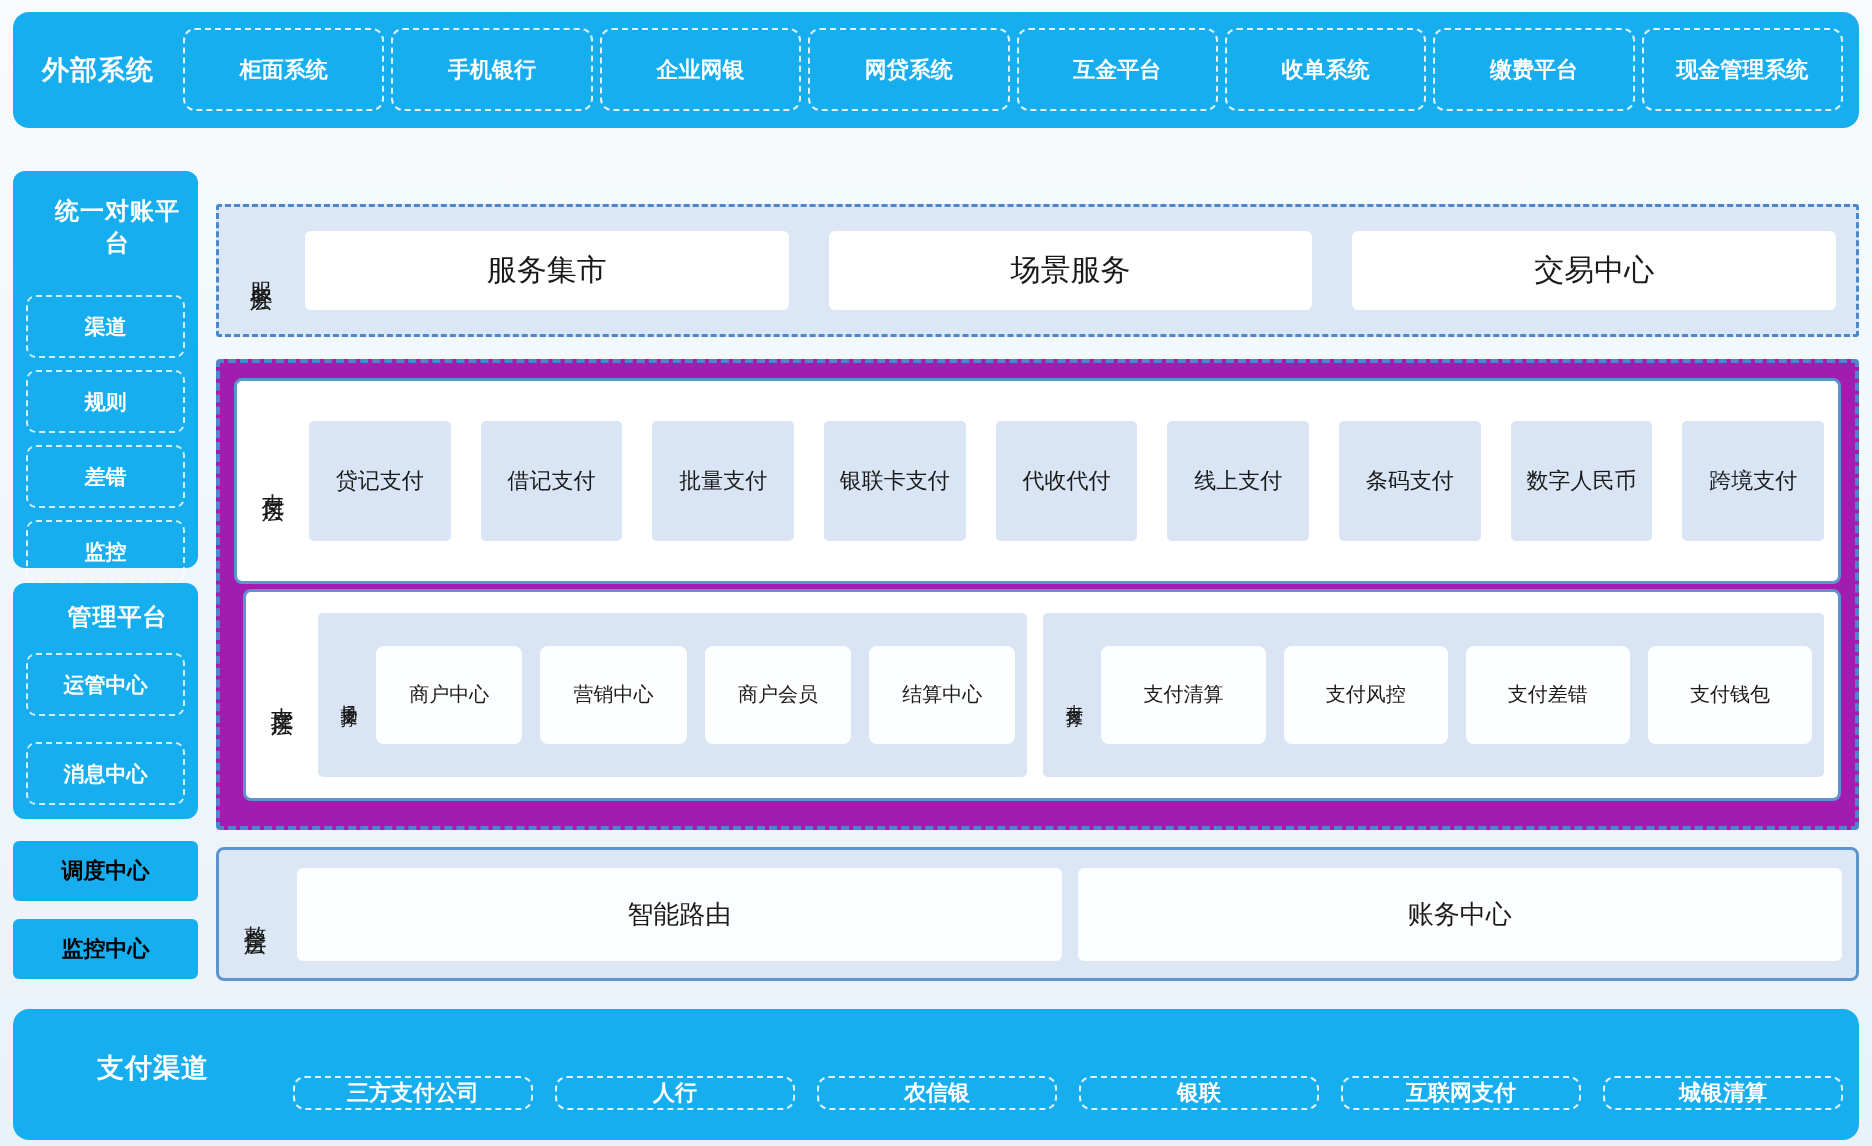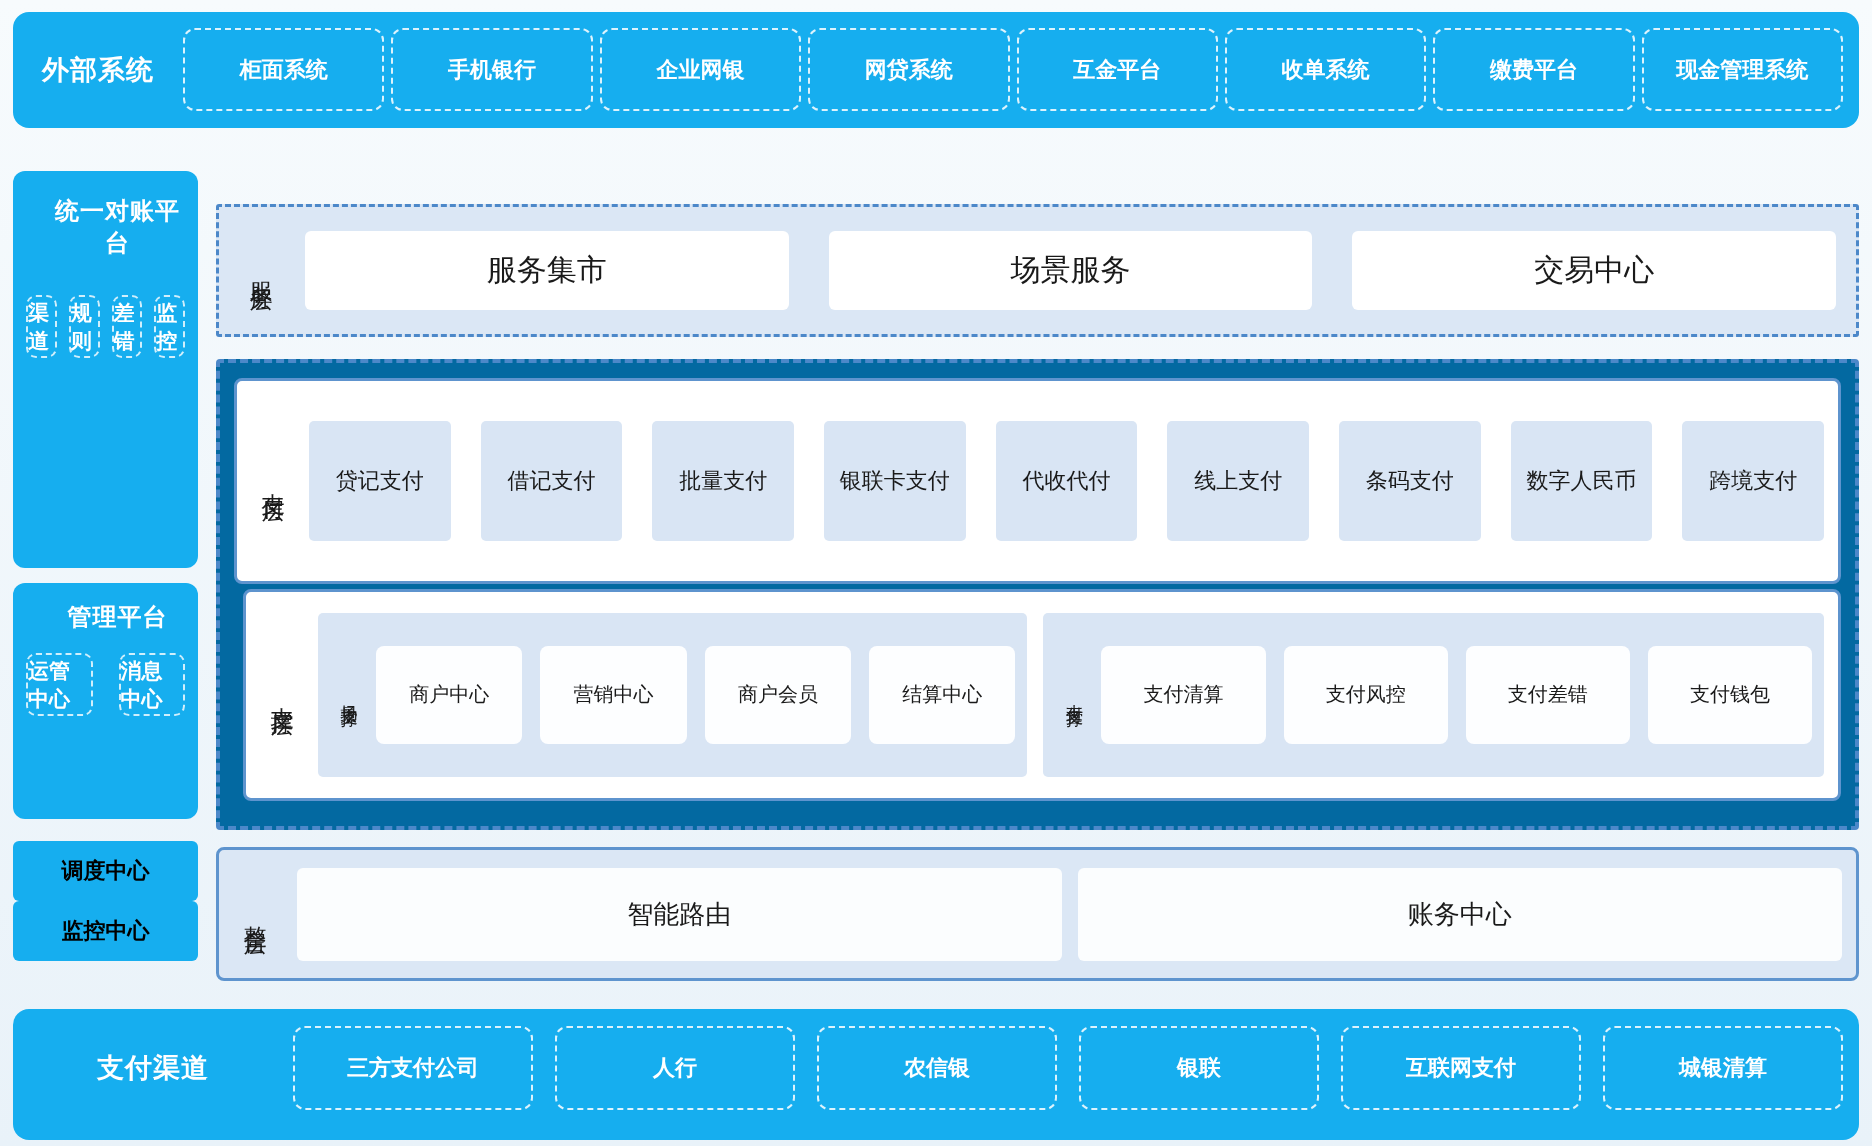--- a/index.html
+++ b/index.html
@@ -27,21 +27,21 @@
   }
   .bluebar.top{height:116px;padding:16px 16px 17px 0;}
   .bluebar.bottom{height:131px;margin-top:28px;padding:17px 16px 30px 0;}
   .bar-title{
     width:170px;flex:0 0 auto;
     display:flex;align-items:center;justify-content:center;
     font-size:27px;font-weight:bold;letter-spacing:1px;
   }
   .bluebar.bottom .bar-title{width:280px;}
   .bar-items{flex:1;display:flex;gap:7px;}
-  .bluebar.bottom .bar-items{gap:22px;}
+  .bluebar.bottom .bar-items{gap:22px;align-items:flex-end;}
   .dash-item{
     flex:1;
     border:2px dashed rgba(255,255,255,.85);
     border-radius:12px;
     display:flex;align-items:center;justify-content:center;
     font-size:22px;font-weight:bold;color:#fff;
   }
 
   
   .main{display:flex;gap:18px;margin-top:43px;height:810px;}
@@ -52,37 +52,37 @@
     background:var(--brand);border-radius:12px;
     padding:0 13px 12px;color:#fff;
   }
   .side-block.recon{height:397px;}
   .side-block.mgmt{height:236px;margin-top:15px;}
   .side-title{
     text-align:center;font-size:24px;font-weight:bold;letter-spacing:1px;margin-left:24px;
   }
   .recon .side-title{padding:24px 0 36px;}
   .mgmt .side-title{padding:18px 0 20px;}
-  .side-items{display:flex;flex-direction:row;}
+  .side-items{display:flex;flex-direction:column;}
   .recon .side-items{gap:12px;}
   .mgmt .side-items{gap:26px;}
   .side-item{
     height:63px;
     border:2px dashed rgba(255,255,255,.8);
     border-radius:10px;
     display:flex;align-items:center;justify-content:center;
     font-size:21px;font-weight:bold;color:#fff;
   }
   .side-solid{
     background:var(--brand);border-radius:6px;height:60px;
     display:flex;align-items:center;justify-content:center;
     color:#000000;font-size:22px;font-weight:bold;
   }
   .side-solid.dispatch{margin-top:22px;}
-  .side-solid.monitor{}
+  .side-solid.monitor{margin-top:18px;}
 
   
   .content{flex:1;display:flex;flex-direction:column;}
 
   .vlabel{
     writing-mode:vertical-lr;text-orientation:upright;
     display:flex;align-items:center;justify-content:center;
     width:46px;flex:0 0 auto;
     font-size:23px;color:var(--ink);letter-spacing:4px;
   }
@@ -102,21 +102,21 @@
     flex:1;background:#fff;border-radius:6px;
     display:flex;align-items:center;justify-content:center;
     font-size:30px;color:var(--ink);
   }
 
   
   .dashed-wrap{
     margin-top:22px;height:491px;
     border:4px dashed var(--dashborder);
     border-radius:4px;
-    background:#0369a1;
+    background:#a21caf;
     padding:15px 14px 0;
   }
   .layer.solid{
     border:3px solid var(--solidborder);
     border-radius:8px;background:#fff;
   }
   .layer.pay{height:206px;padding:0 14px;gap:12px;}
   .pay-items{flex:1;display:flex;align-items:center;gap:30px;}
   .pay-item{
     flex:1;height:120px;background:var(--itemblue);border-radius:5px;

